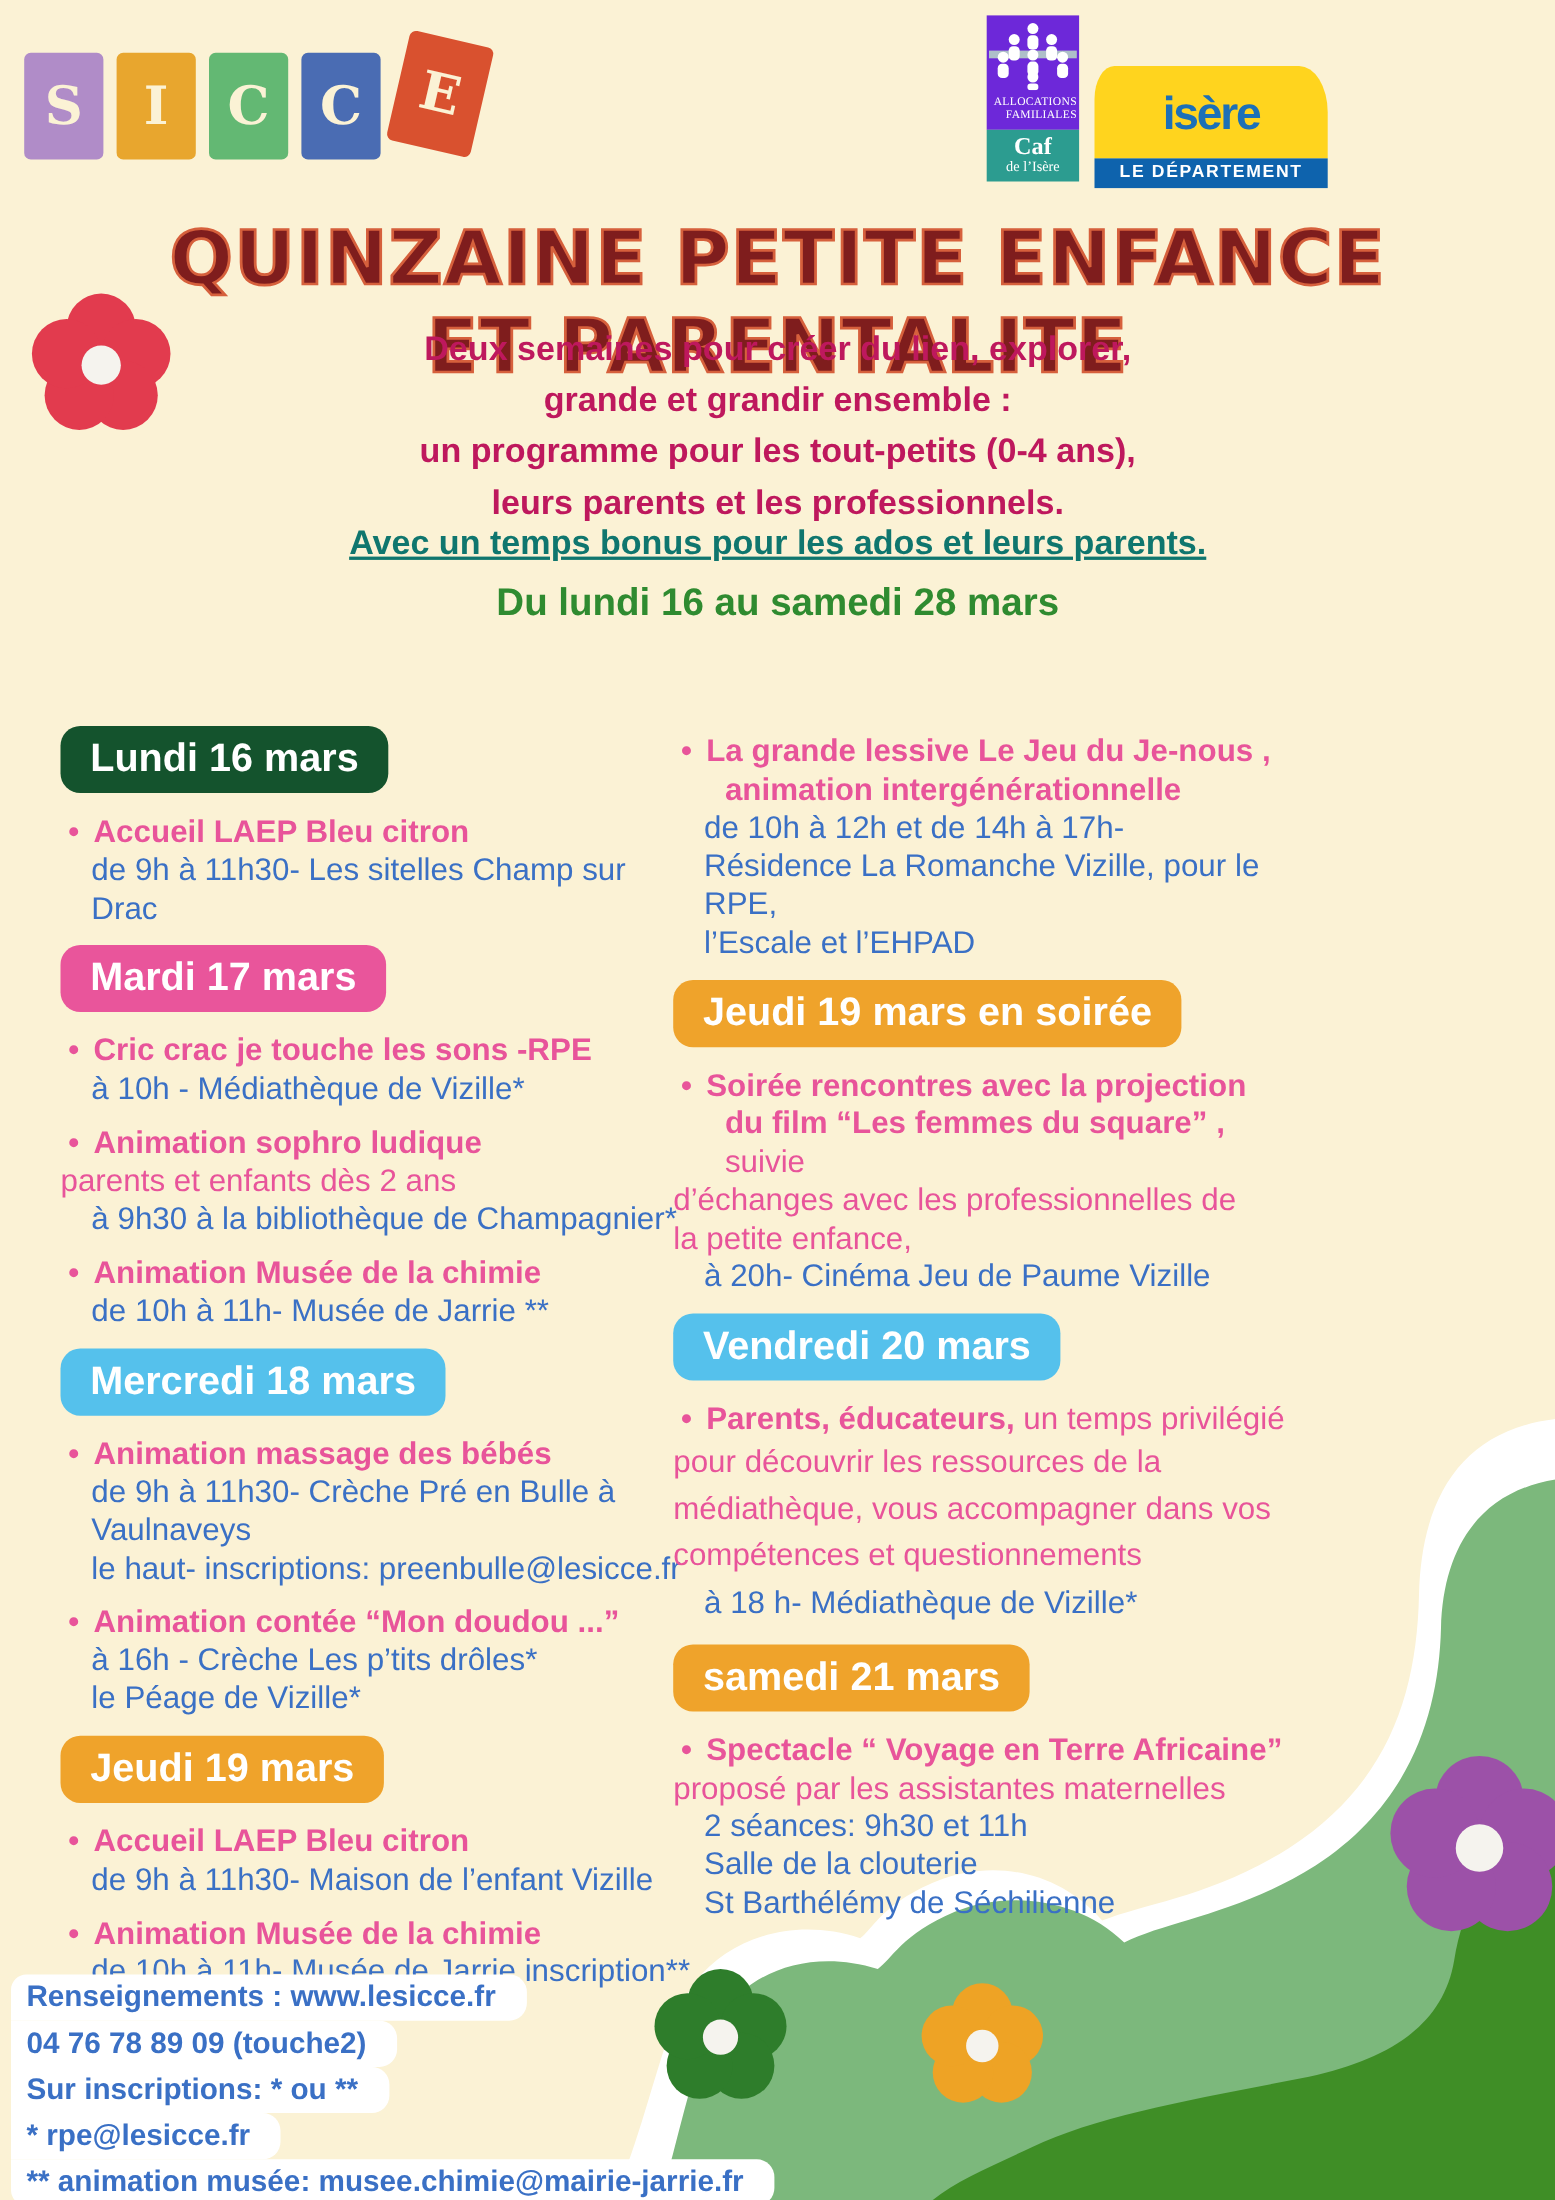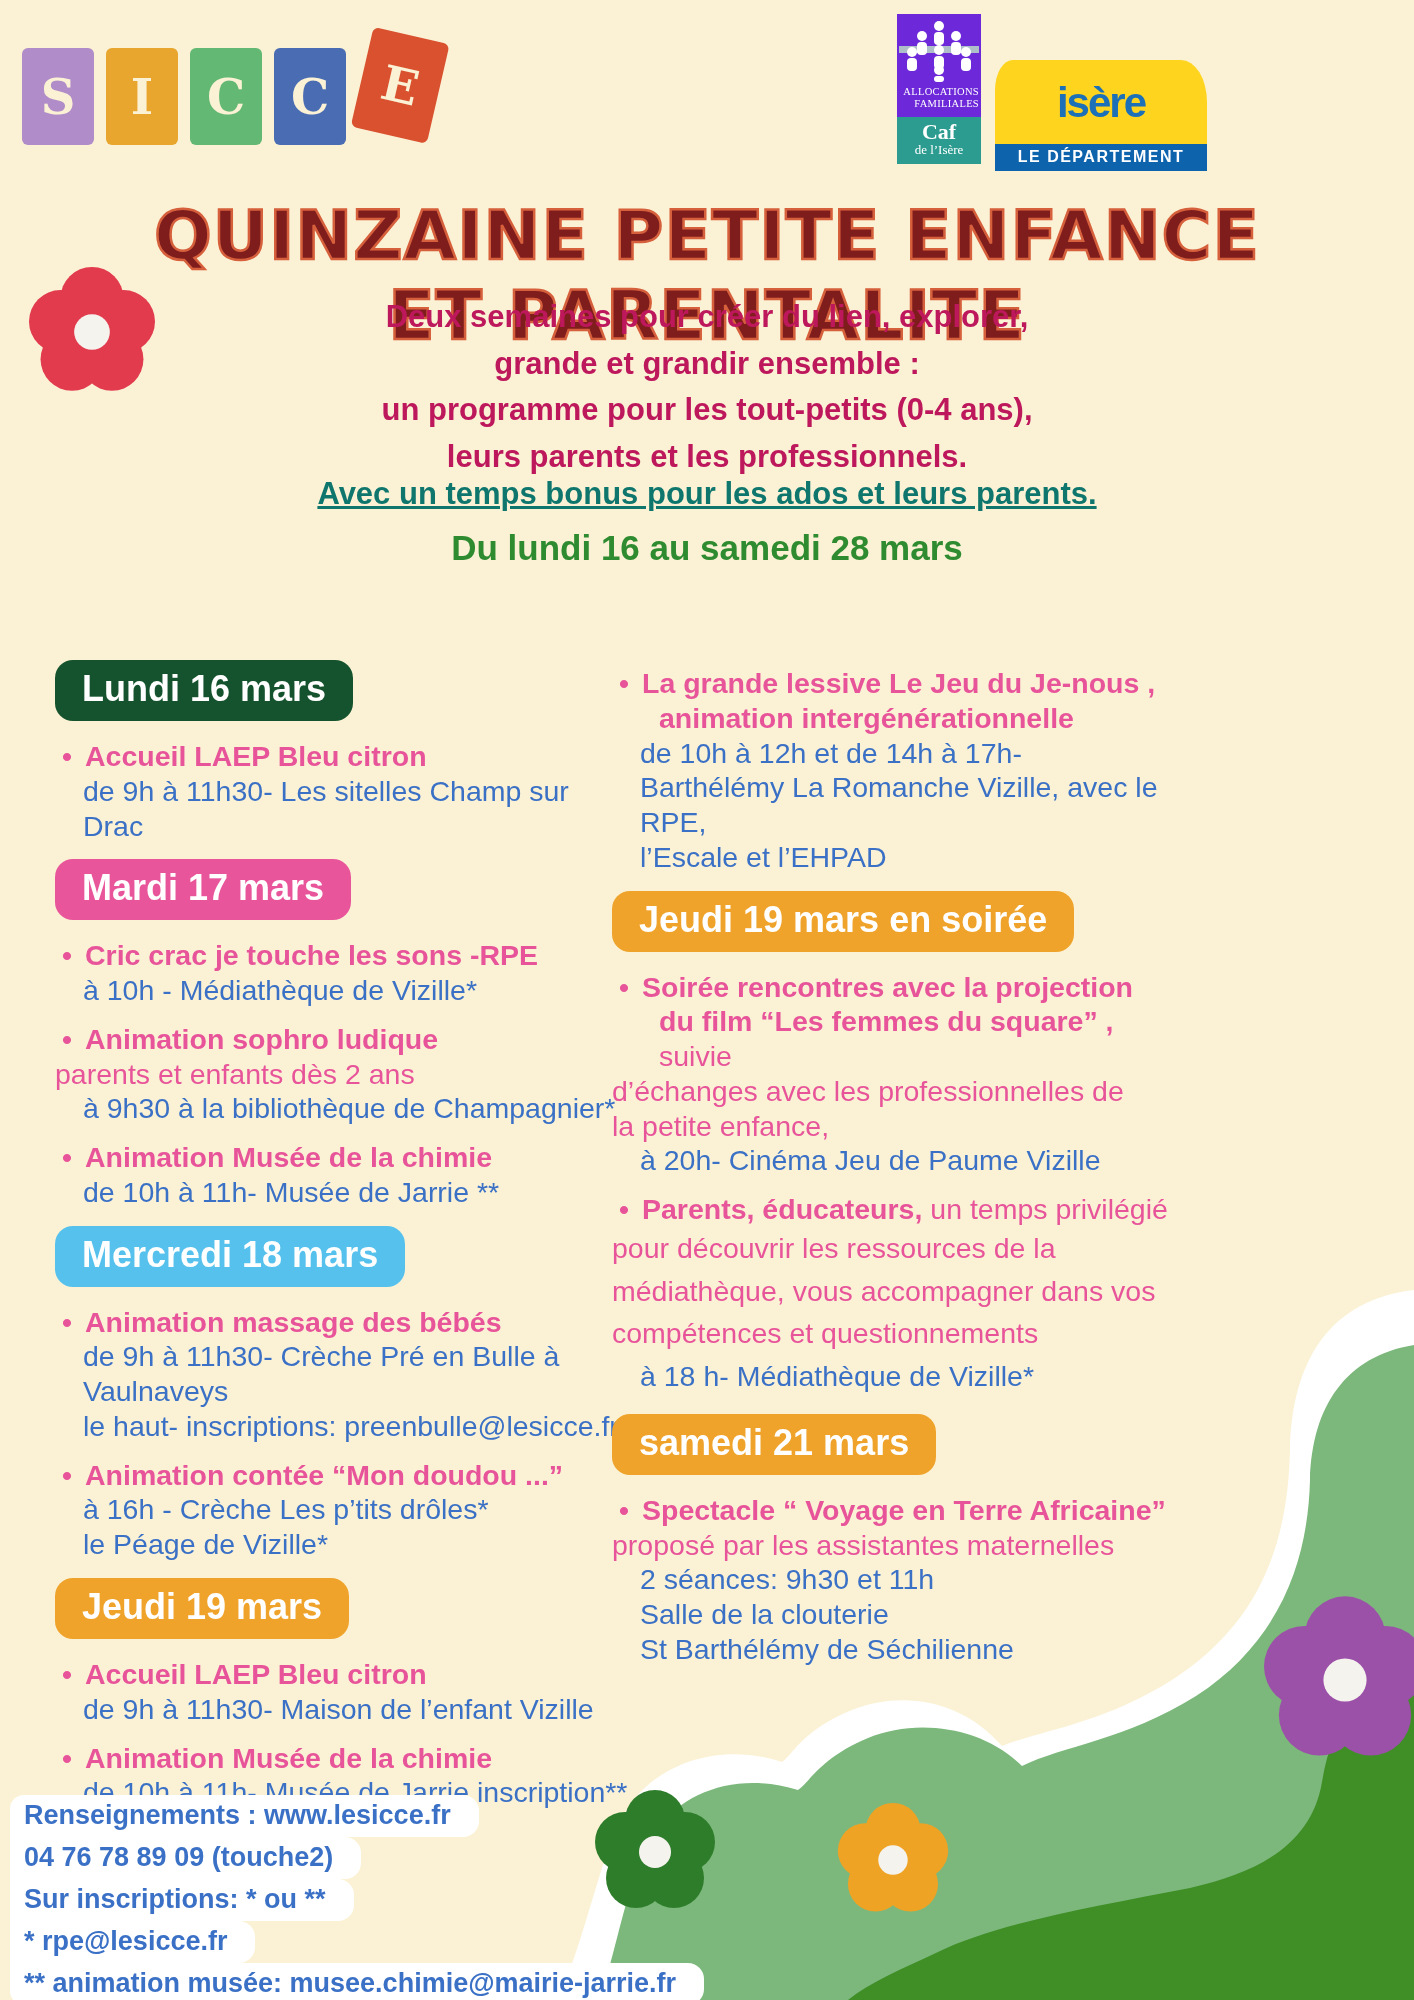--- a/index.html
+++ b/index.html
@@ -221,32 +221,32 @@
           <div class="t"><span class="bullet">•</span>Animation Musée de la chimie</div>
           <div class="bl">de 10h à 11h- Musée de Jarrie inscription**</div>
         </div></div>
     </div>
   <div class="col col-right" id="col-right">
       <div class="section">
         <div class="event">
           <div class="t"><span class="bullet">•</span>La grande lessive Le Jeu du Je-nous ,</div>
           <div class="t cont">animation intergénérationnelle</div>
           <div class="bl">de 10h à 12h et de 14h à 17h-</div>
-          <div class="bl">Barthélémy La Romanche Vizille, avec le RPE,</div>
+          <div class="bl">Résidence La Romanche Vizille, pour le RPE,</div>
           <div class="bl">l’Escale et l’EHPAD</div>
         </div>
       </div>
       <div class="section"><div class="badge" style="background: rgb(239, 163, 43);">Jeudi 19 mars en soirée</div><div class="event">
           <div class="t"><span class="bullet">•</span>Soirée rencontres avec la projection</div>
           <div class="t cont">du film “Les femmes du square” ,<span class="suffix"> suivie</span></div>
           <div class="pl">d’échanges avec les professionnelles de</div>
           <div class="pl">la petite enfance,</div>
           <div class="bl">à 20h- Cinéma Jeu de Paume Vizille</div>
         </div></div>
-      <div class="section"><div class="event loose">
+      <div class="section"><div class="badge" style="background: rgb(85, 193, 236);">Vendredi 20 mars</div><div class="event loose">
           <div class="t"><span class="bullet">•</span>Parents, éducateurs,<span class="suffix"> un temps privilégié</span></div>
           <div class="pl">pour découvrir les ressources de la</div>
           <div class="pl">médiathèque, vous accompagner dans vos</div>
           <div class="pl">compétences et questionnements</div>
           <div class="bl">à 18 h- Médiathèque de Vizille*</div>
         </div></div>
       <div class="section"><div class="badge" style="background: rgb(239, 163, 43);">samedi 21 mars</div><div class="event">
           <div class="t"><span class="bullet">•</span>Spectacle “ Voyage en Terre Africaine”</div>
           <div class="pl">proposé par les assistantes maternelles</div>
           <div class="bl">2 séances: 9h30 et 11h</div>

